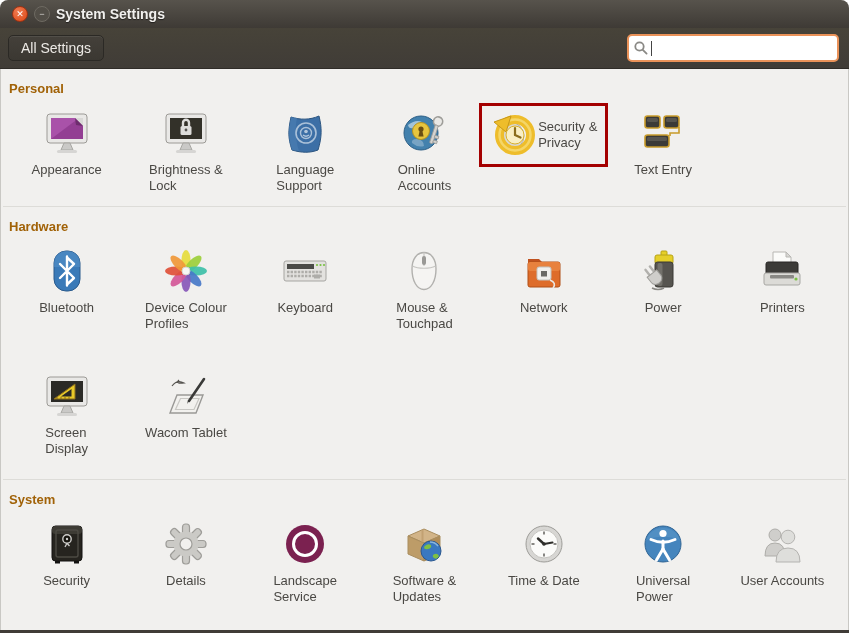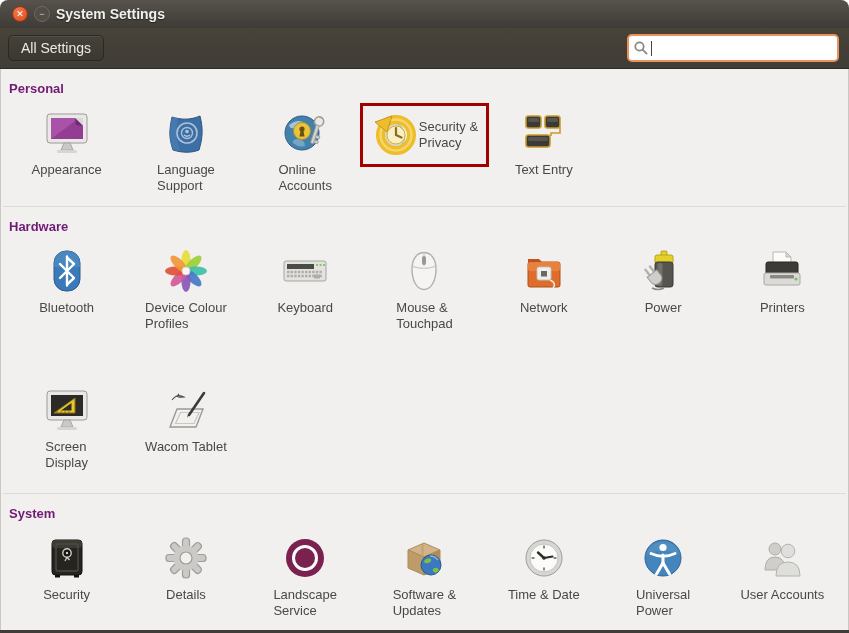--- a/index.html
+++ b/index.html
@@ -19,23 +19,23 @@
   .allset{background:linear-gradient(#44403a,#3b3832);border:1px solid #2b2925;box-shadow:inset 0 1px 0 rgba(255,255,255,.08);
           border-radius:5px;color:#ece9e5;font-size:14px;padding:4px 12px;cursor:default;}
   .search{width:200px;height:22px;background:#ffffff;border:2px solid #ea9259;border-radius:5px;
           display:flex;align-items:center;padding:1px 4px;margin-right:2px;}
   .search svg{flex:0 0 auto;}
   .search input{border:none;outline:none;flex:1;font-size:13px;padding:0 2px;background:transparent;color:#333;}
   .caret{width:1px;height:15px;background:#444;margin-left:2px;}
   
   .content{flex:1;background:#f1f0ee;overflow:hidden;border-right:1px solid #c9c8c4;border-left:1px solid #c9c8c4;box-sizing:border-box;}
   .section{padding:10px 6px 6px;}
-  .section-title{font-size:13px;font-weight:bold;color:#701a75;padding:2px 2px 4px;height:16px;}
+  .section-title{font-size:13px;font-weight:bold;color:#a16207;padding:2px 2px 4px;height:16px;}
   .grid{display:grid;grid-template-columns:repeat(7,1fr);margin-top:2px;}
-  .grid.gap{row-gap:46px;}
+  .grid.gap{row-gap:32px;}
   .cell{display:flex;flex-direction:column;align-items:center;padding-top:6px;cursor:default;}
   .icn{width:48px;height:48px;margin-bottom:5px;}
   .lbl{font-size:13px;color:#4a4844;text-align:left;line-height:16px;white-space:pre-line;min-height:34px;}
   .hlbox{display:flex;flex-direction:row;align-items:center;border:3px solid #a40000;
          padding:3px 8px 2px;margin:-6px -11px -5px;}
   .sep{height:1px;background:#dddcd8;margin:4px 2px 0;}
   .hw-sep{margin-top:14px;}
   .bottom{height:3px;flex:0 0 3px;background:#403c37;}
 </style>
 </head>
@@ -79,20 +79,35 @@
               <polygon points="8,9 36,9 8,30" fill="#a952a9"></polygon>
               <polygon points="32,9 40,9 40,17" fill="#d9d8d6"></polygon>
               <polygon points="32,9 40,17 33,16" fill="#6e2c6e"></polygon>
               <path d="M21,34 h6 l3,7 h-12 z" fill="#cac9c7" stroke="#a7a6a2"></path>
               <rect x="14" y="41" width="20" height="3" rx="1.5" fill="#d6d5d3"></rect>
             </svg>
           </div>
           <div class="lbl">Appearance</div>
         </div>
 
+        <div class="cell">
+          <div class="icn">
+            <svg viewBox="0 0 48 48" width="48" height="48">
+              <rect x="4" y="5" width="40" height="29" rx="3" fill="#e9e8e6" stroke="#9c9a96"></rect>
+              <rect x="8" y="9" width="32" height="21" fill="#333129"></rect>
+              <path d="M21,17 v-3.2 a3,3 0 0 1 6,0 v3.2" fill="none" stroke="#dddcda" stroke-width="2.4"></path>
+              <rect x="18.5" y="17" width="11" height="9" rx="1.5" fill="#dddcda"></rect>
+              <circle cx="24" cy="21" r="1.4" fill="#55534f"></circle>
+              <path d="M21,34 h6 l3,7 h-12 z" fill="#cac9c7" stroke="#a7a6a2"></path>
+              <rect x="14" y="41" width="20" height="3" rx="1.5" fill="#d6d5d3"></rect>
+            </svg>
+          </div>
+          <div class="lbl">Brightness &amp;
+Lock</div>
+        </div>
 
         <div class="cell">
           <div class="icn">
             <svg viewBox="0 0 48 48" width="48" height="48">
               <path d="M10,8 C7,22 7,29 11,41 C21,44 29,44 37,41 C41,28 41,19 38,7 C29,11 19,11 10,8 Z" fill="#3c6fa6" stroke="#2c5580"></path>
               <path d="M10,8 C7,22 7,29 11,41 L18,42 C14,29 14,18 16,9 Z" fill="#4a7db2" opacity="0.7"></path>
               <circle cx="25" cy="24" r="10" fill="none" stroke="#cfdce9" stroke-width="1.6" opacity="0.75"></circle>
               <circle cx="25" cy="24" r="5.5" fill="none" stroke="#cfdce9" stroke-width="1.4" opacity="0.75"></circle>
               <circle cx="25" cy="22.5" r="1.8" fill="#cfdce9" opacity="0.8"></circle>
               <path d="M22,26 q3,2.5 6,0" stroke="#cfdce9" stroke-width="1.4" fill="none" opacity="0.8"></path>

